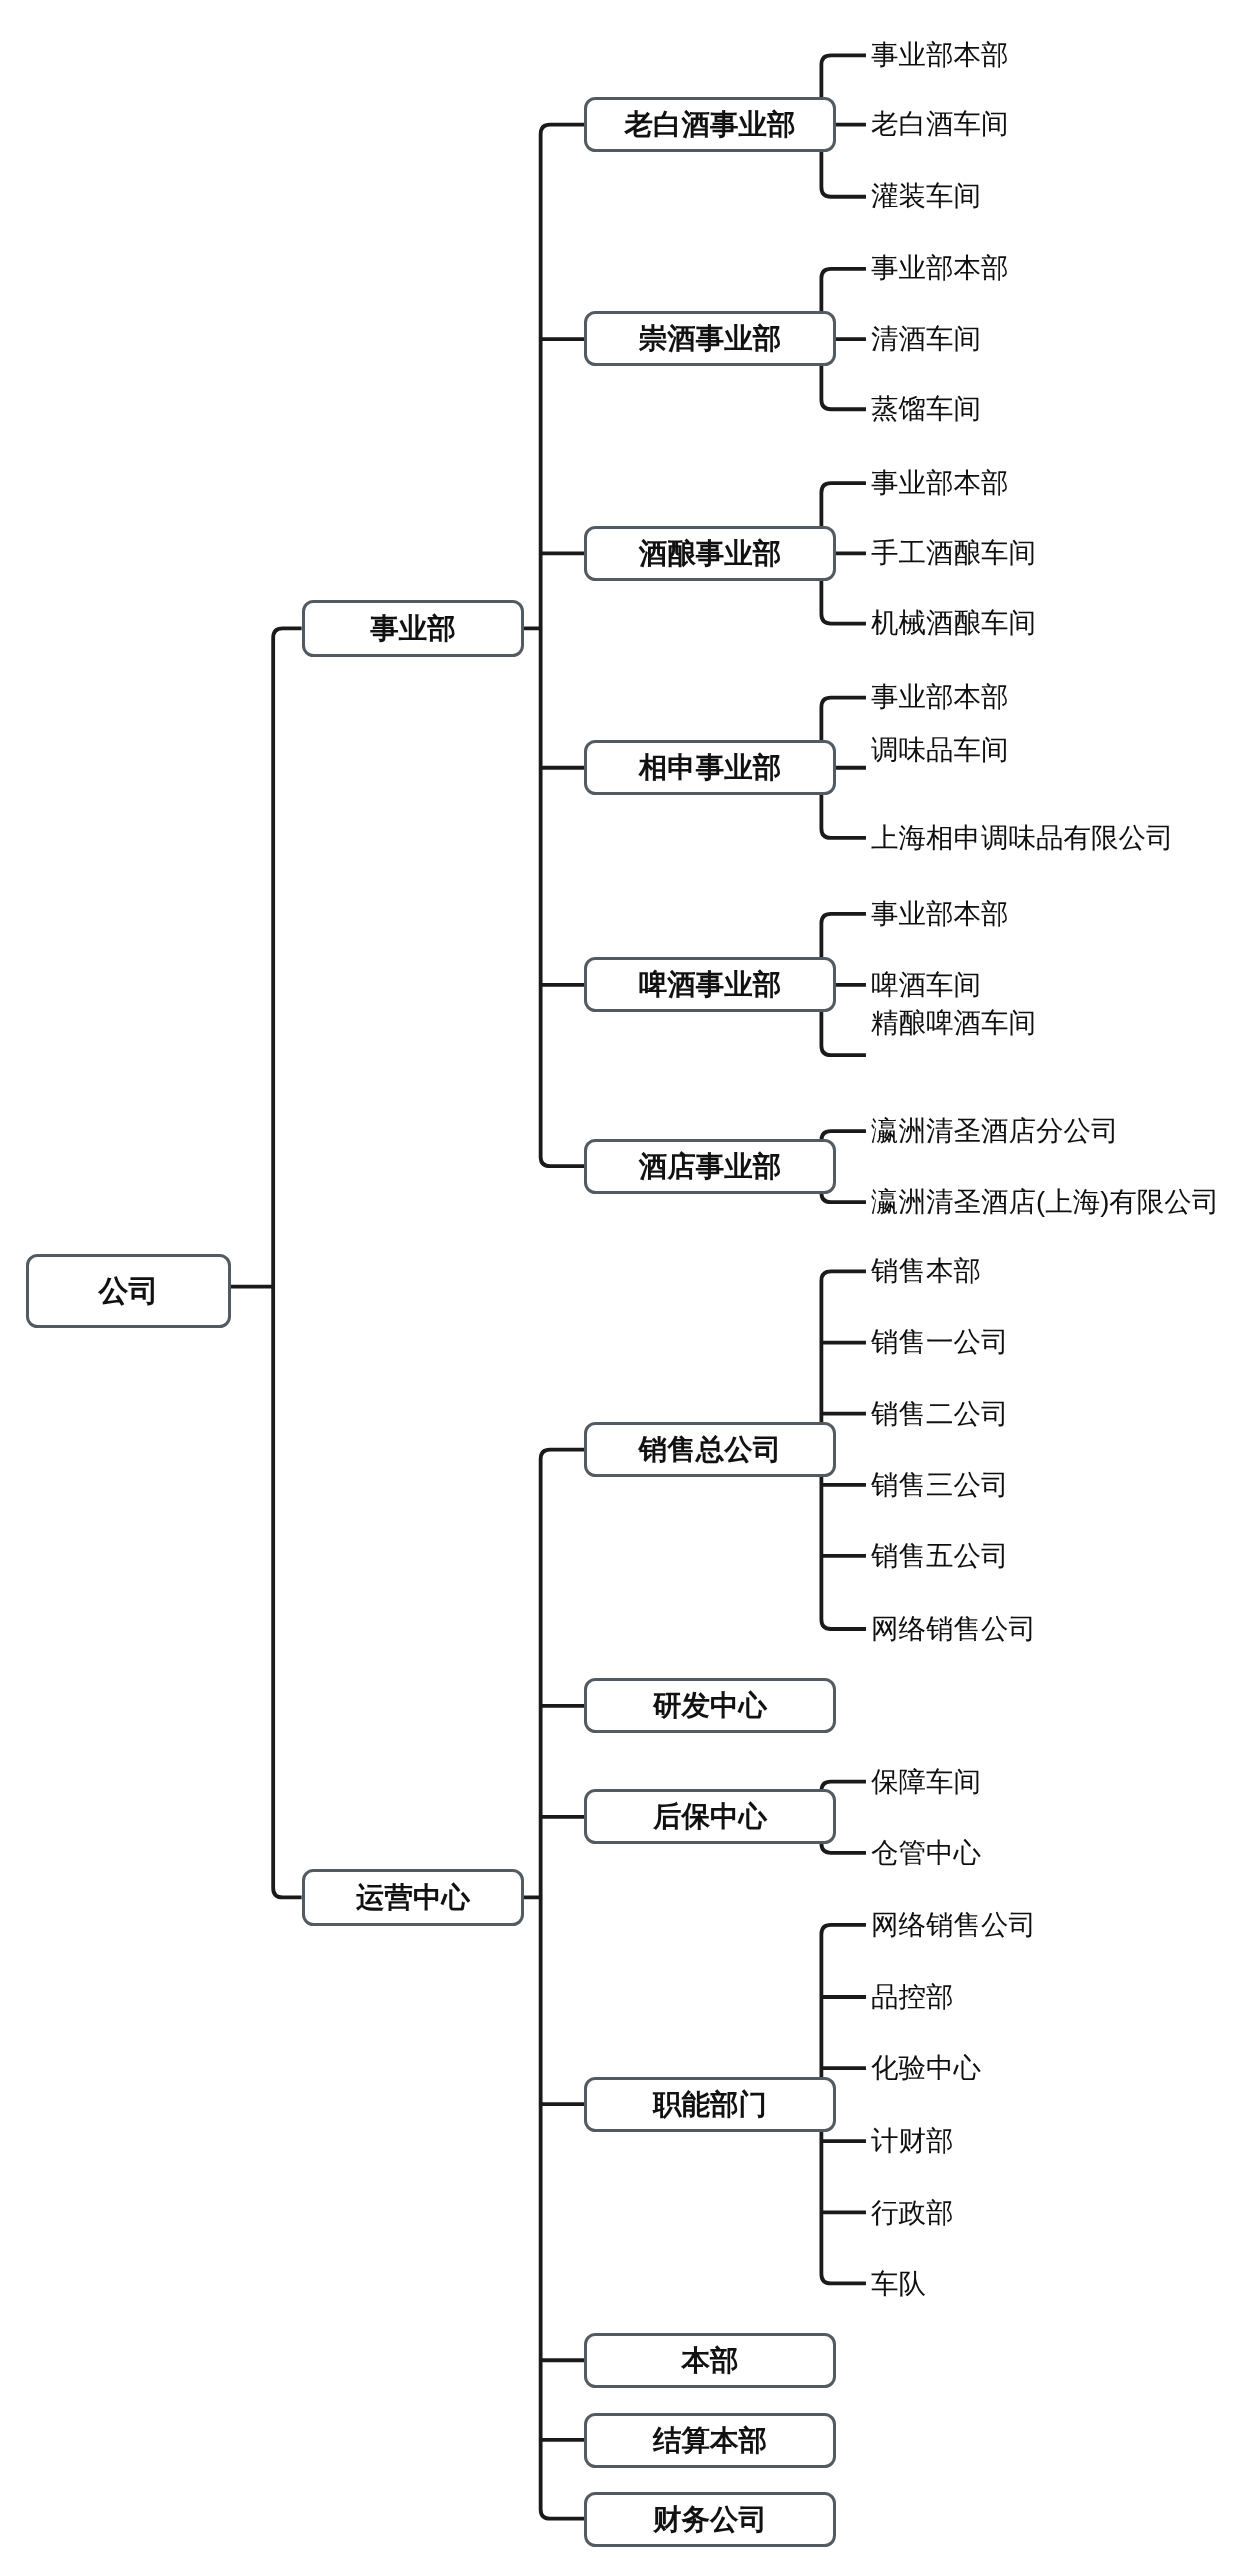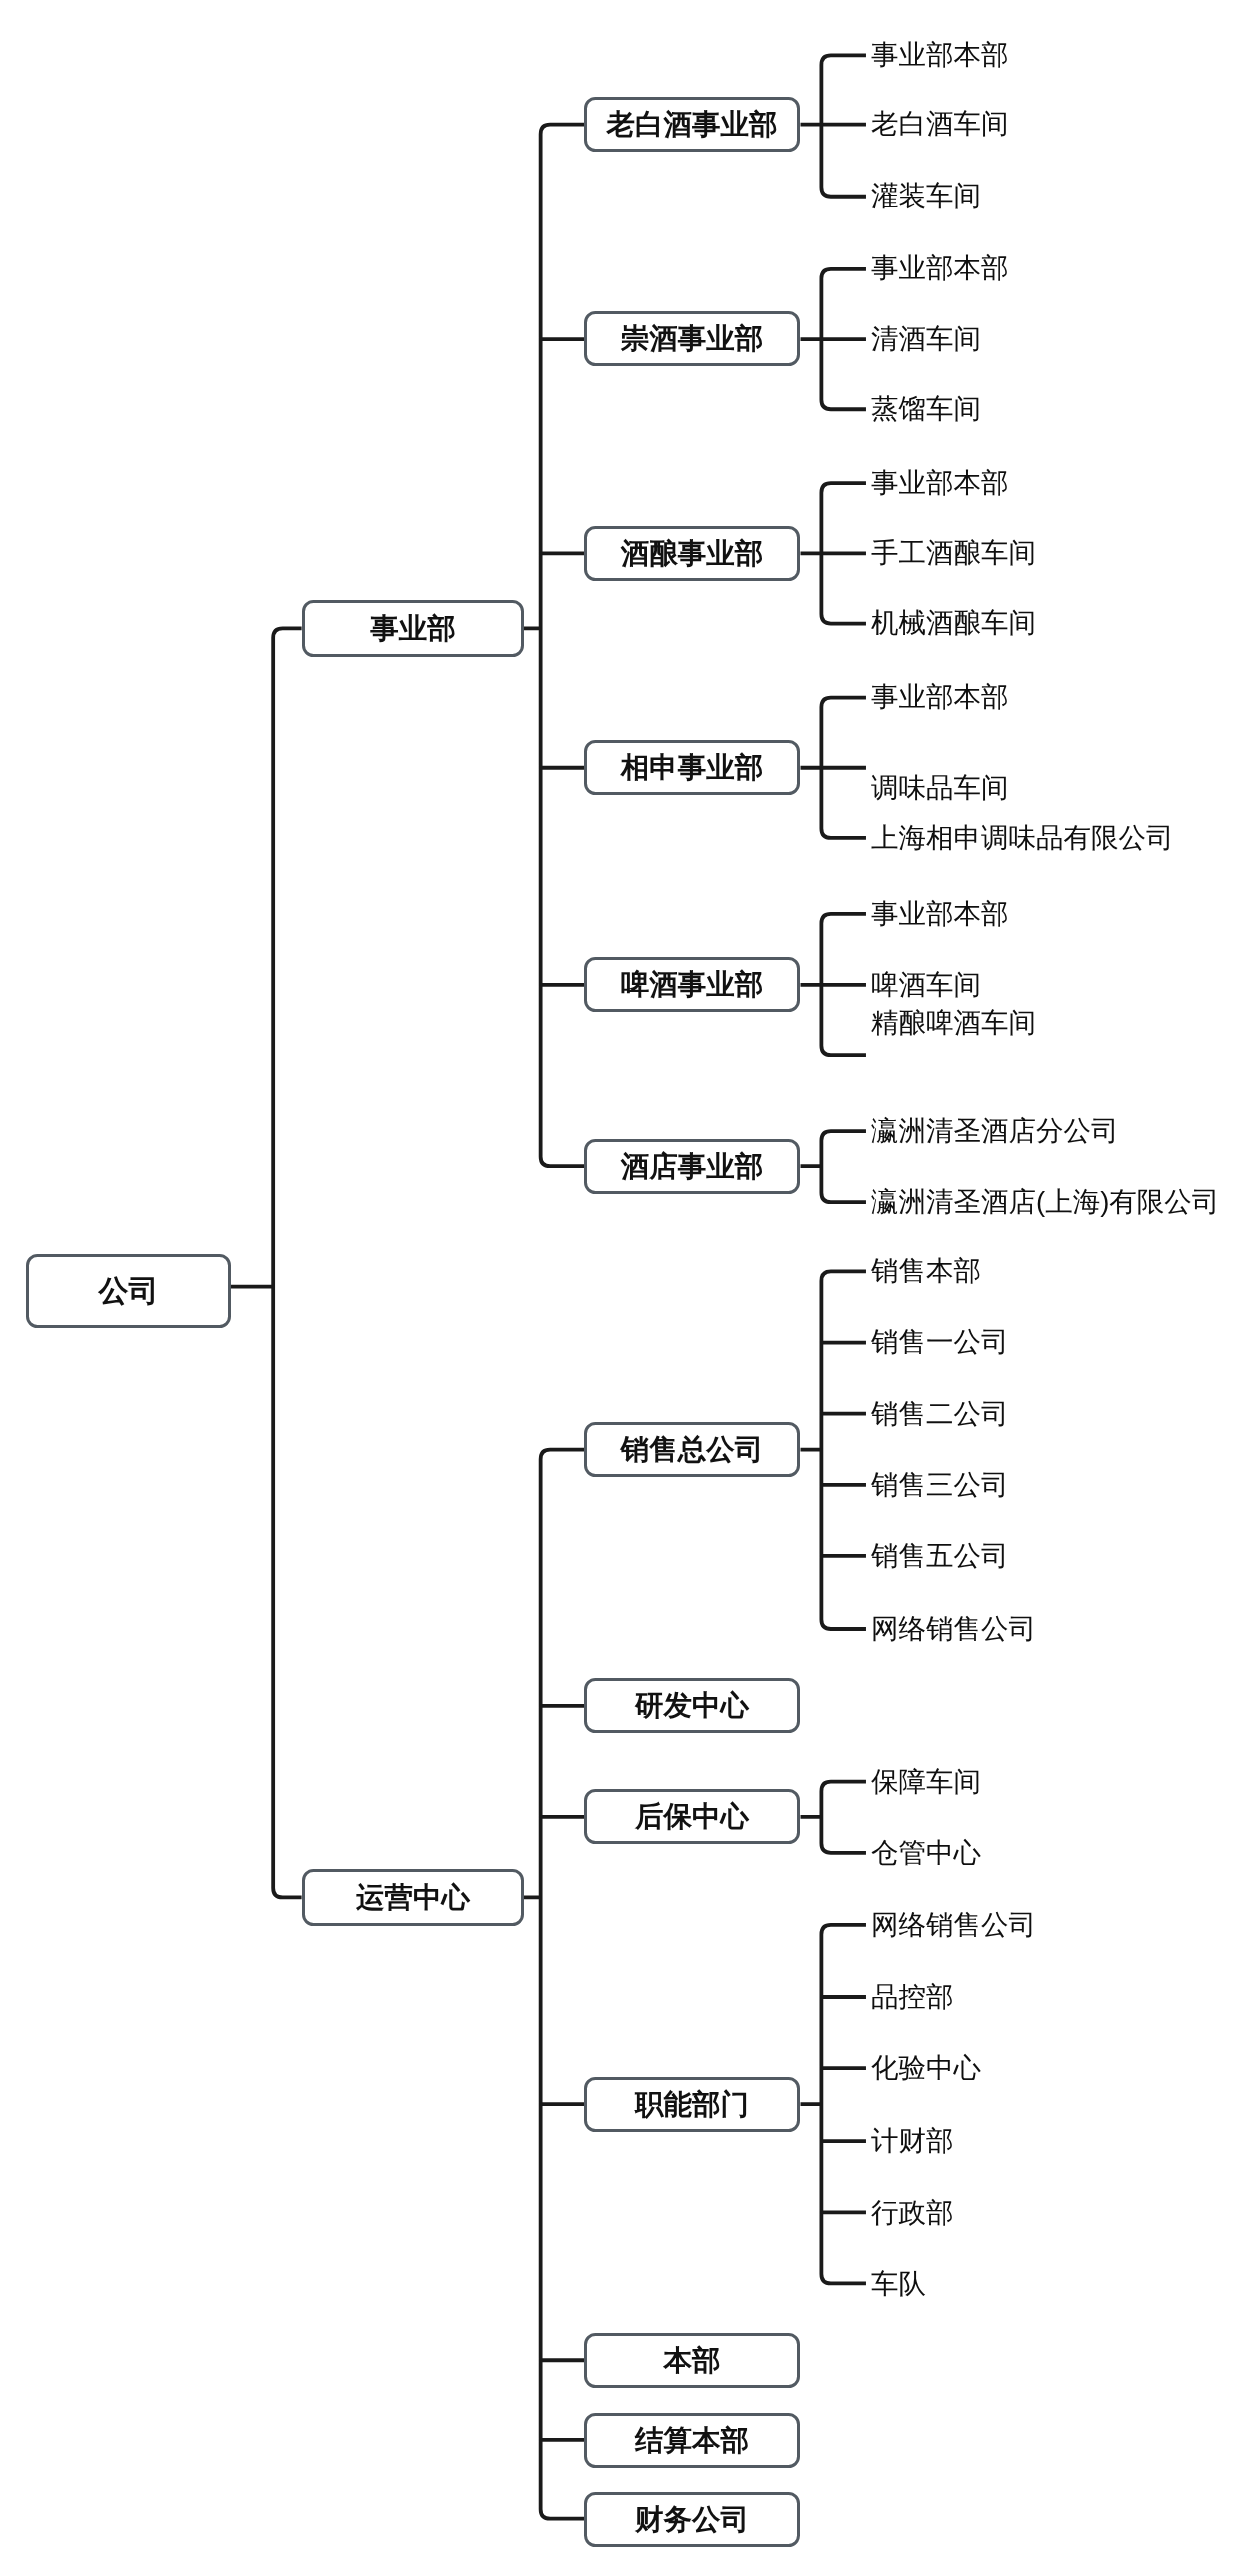--- a/index.html
+++ b/index.html
@@ -7,21 +7,21 @@
        font-family:"Liberation Sans","DejaVu Sans",sans-serif;}
   #canvas{position:relative;width:1252px;height:2576px;background:#ffffff;}
   #connectors{position:absolute;left:0;top:0;width:1252px;height:2576px;}
   #connectors path{fill:none;stroke:#1a1a1a;stroke-width:4;}
   .box{position:absolute;box-sizing:border-box;background:#ffffff;
        border:3.8px solid #525a62;border-radius:11.4px;
        display:flex;align-items:center;justify-content:center;
        font-weight:bold;color:#111111;white-space:nowrap;}
   .root{left:26px;width:205px;height:74px;font-size:30px;}
   .l2{left:302px;width:222px;height:57px;font-size:28.5px;}
-  .l3{left:584px;width:216px;height:55px;font-size:28.5px;font-family:Liberation Serif, serif;}
+  .l3{left:584px;width:252px;height:55px;font-size:28.5px;font-family:Liberation Serif, serif;}
   .leaf{position:absolute;left:871px;height:34px;line-height:34px;
         font-size:27.5px;font-weight:normal;color:#0f0f0f;white-space:nowrap;}
 </style>
 </head>
 <body>
 
 <div id="canvas">
 
   <svg id="connectors" viewBox="0 0 1320 2715" xmlns="http://www.w3.org/2000/svg">
     <path d="M243 1356 H288 M318 662 H298 Q288 662 288 672 V1990 Q288 2000 298 2000 H318"></path>
@@ -64,21 +64,21 @@
 
   <div class="leaf" style="top:251px">事业部本部</div>
   <div class="leaf" style="top:322px">清酒车间</div>
   <div class="leaf" style="top:392px">蒸馏车间</div>
 
   <div class="leaf" style="top:466px">事业部本部</div>
   <div class="leaf" style="top:536px">手工酒酿车间</div>
   <div class="leaf" style="top:606px">机械酒酿车间</div>
 
   <div class="leaf" style="top:680px">事业部本部</div>
-  <div class="leaf" style="top:771px">调味品车间</div>
+  <div class="leaf" style="top:733px">调味品车间</div>
   <div class="leaf" style="top:821px">上海相申调味品有限公司</div>
 
   <div class="leaf" style="top:897px">事业部本部</div>
   <div class="leaf" style="top:968px">啤酒车间</div>
   <div class="leaf" style="top:1006px">精酿啤酒车间</div>
 
   <div class="leaf" style="top:1114px">瀛洲清圣酒店分公司</div>
   <div class="leaf" style="top:1185px">瀛洲清圣酒店(上海)有限公司</div>
 
   <div class="leaf" style="top:1254px">销售本部</div>

